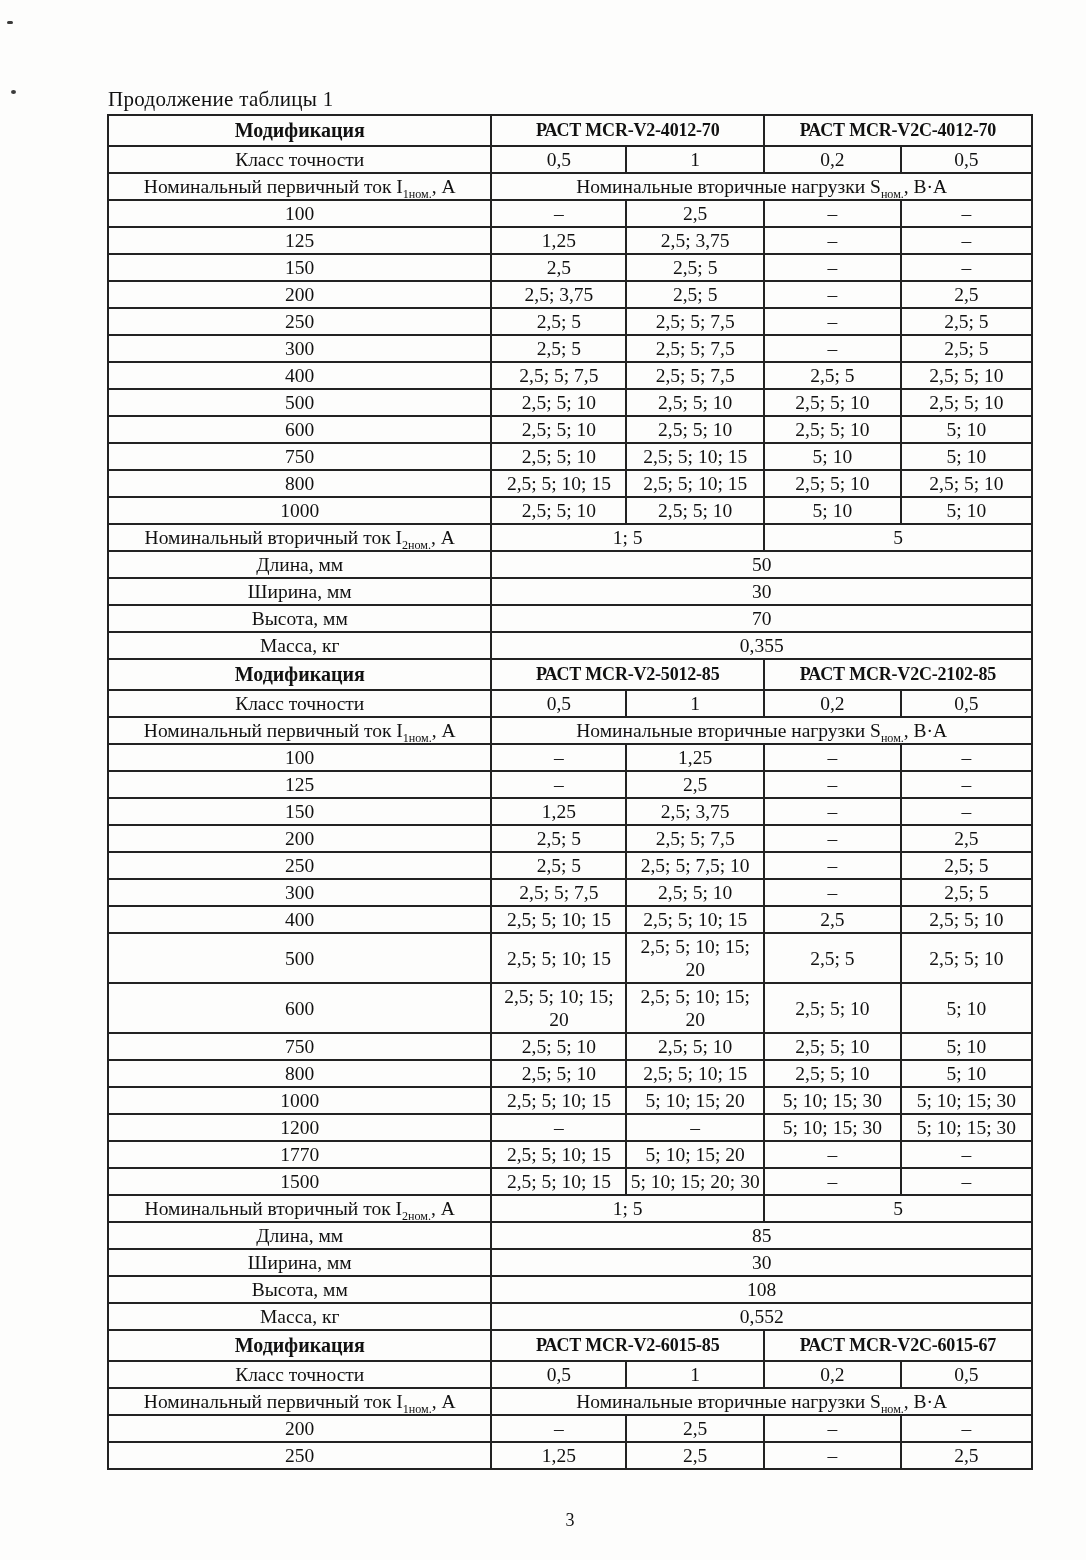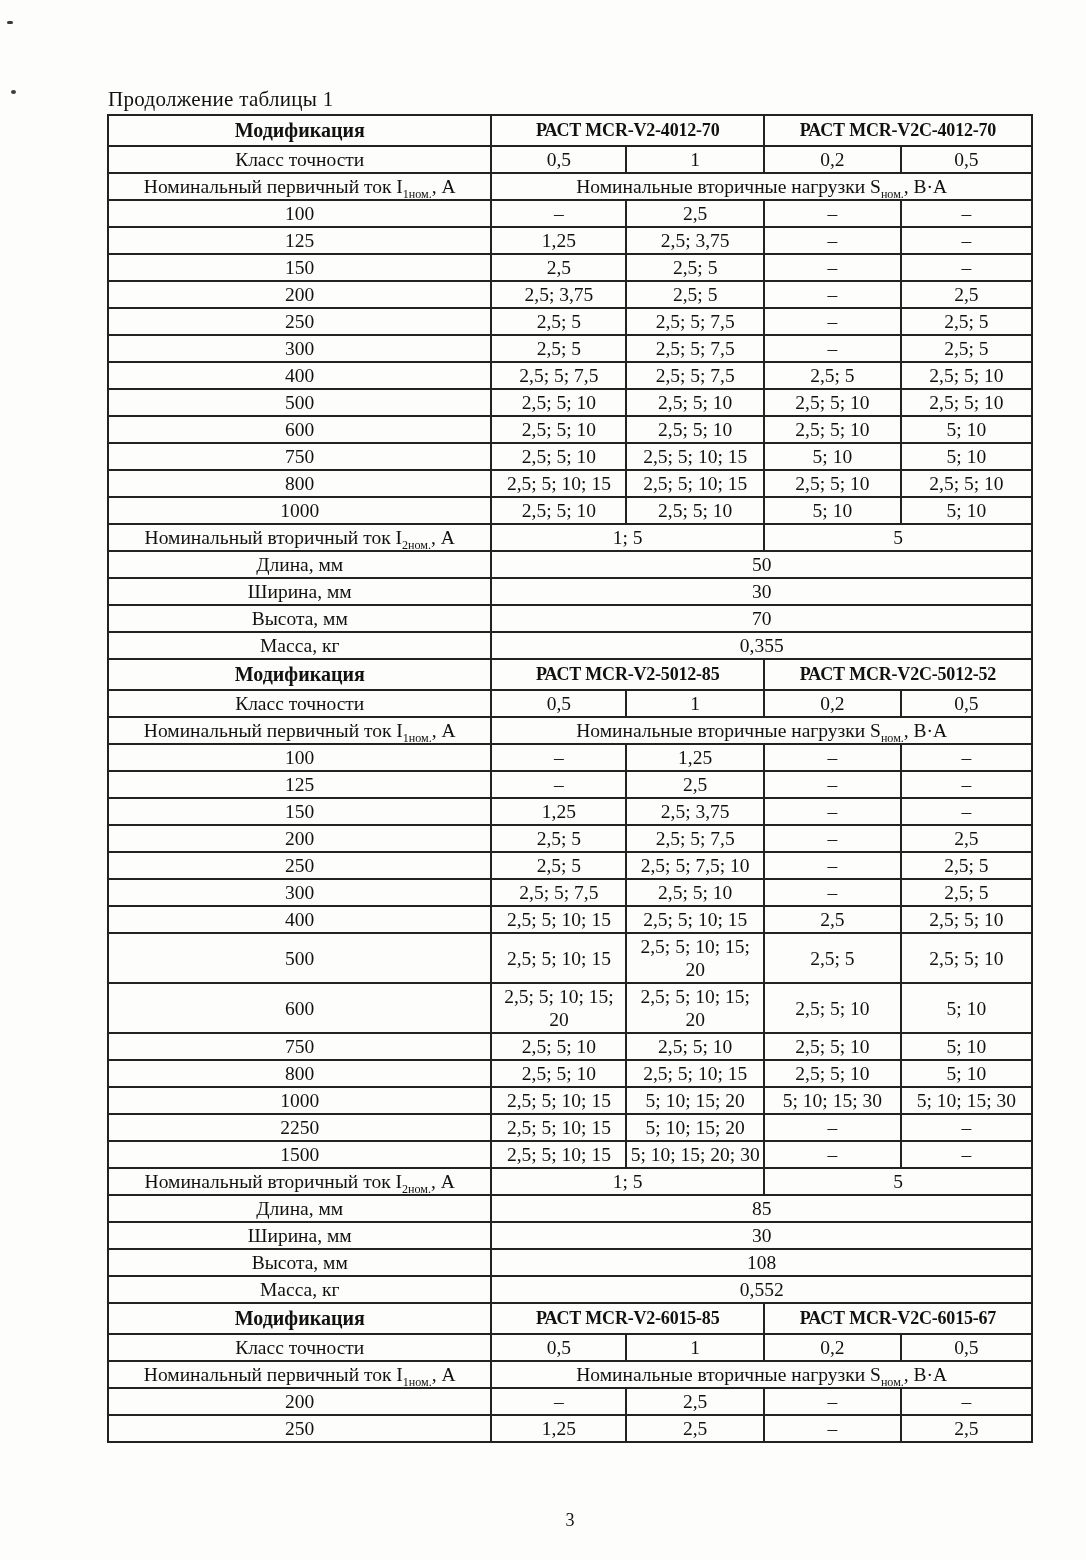--- a/index.html
+++ b/index.html
@@ -208,21 +208,21 @@
           <td data-name="dimension-label-cell">Высота, мм</td>
           <td colspan="4" data-name="dimension-value-cell">70</td>
         </tr>
         <tr data-name="dimension-row">
           <td data-name="dimension-label-cell">Масса, кг</td>
           <td colspan="4" data-name="dimension-value-cell">0,355</td>
         </tr>
         <tr data-name="modification-row">
           <td data-name="modification-label-cell">Модификация</td>
           <td colspan="2" class="model" data-name="model-name-cell">РАСТ MCR-V2-5012-85</td>
-          <td colspan="2" class="model" data-name="model-name-cell">РАСТ MCR-V2C-5012-52</td>
+          <td colspan="2" class="model" data-name="model-name-cell">РАСТ MCR-V2C-2102-85</td>
         </tr>
         <tr data-name="accuracy-row">
           <td data-name="accuracy-label-cell">Класс точности</td>
           <td data-name="accuracy-class-cell">0,5</td>
           <td data-name="accuracy-class-cell">1</td>
           <td data-name="accuracy-class-cell">0,2</td>
           <td data-name="accuracy-class-cell">0,5</td>
         </tr>
         <tr data-name="loads-header-row">
           <td data-name="primary-current-header-cell">Номинальный первичный ток I<sub>1ном.</sub>, А</td>
@@ -306,21 +306,28 @@
           <td data-name="load-values-cell">5; 10</td>
         </tr>
         <tr data-name="table-row">
           <td data-name="current-value-cell">1000</td>
           <td data-name="load-values-cell">2,5; 5; 10; 15</td>
           <td data-name="load-values-cell">5; 10; 15; 20</td>
           <td data-name="load-values-cell">5; 10; 15; 30</td>
           <td data-name="load-values-cell">5; 10; 15; 30</td>
         </tr>
         <tr data-name="table-row">
-          <td data-name="current-value-cell">2250</td>
+          <td data-name="current-value-cell">1200</td>
+          <td data-name="load-values-cell">–</td>
+          <td data-name="load-values-cell">–</td>
+          <td data-name="load-values-cell">5; 10; 15; 30</td>
+          <td data-name="load-values-cell">5; 10; 15; 30</td>
+        </tr>
+        <tr data-name="table-row">
+          <td data-name="current-value-cell">1770</td>
           <td data-name="load-values-cell">2,5; 5; 10; 15</td>
           <td data-name="load-values-cell">5; 10; 15; 20</td>
           <td data-name="load-values-cell">–</td>
           <td data-name="load-values-cell">–</td>
         </tr>
         <tr data-name="table-row">
           <td data-name="current-value-cell">1500</td>
           <td data-name="load-values-cell">2,5; 5; 10; 15</td>
           <td data-name="load-values-cell">5; 10; 15; 20; 30</td>
           <td data-name="load-values-cell">–</td>

